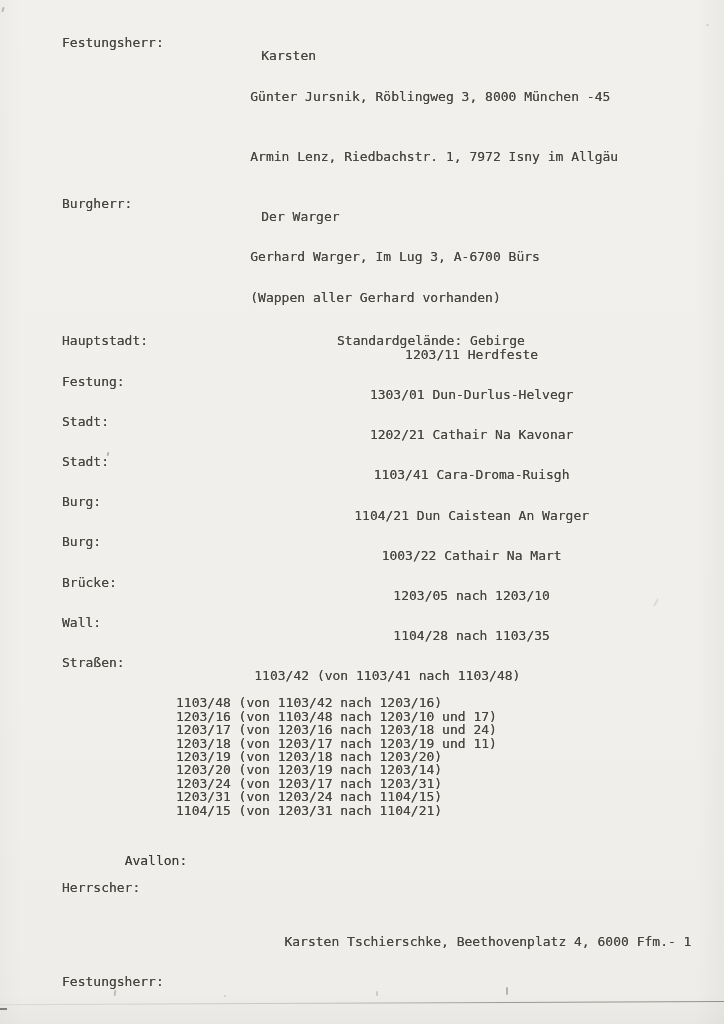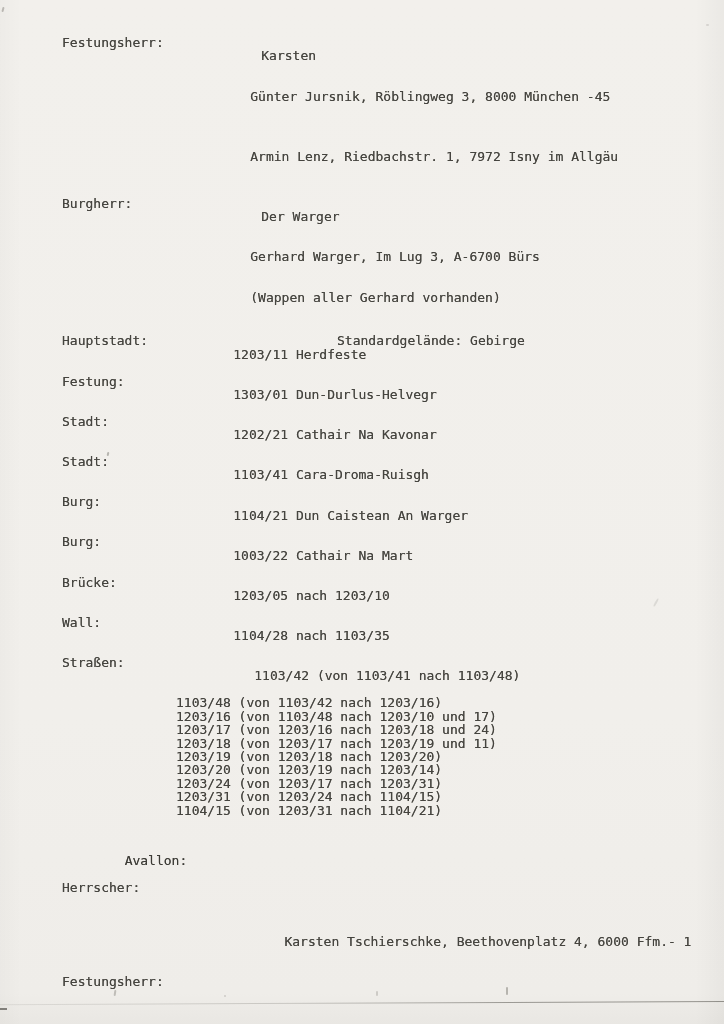--- a/index.html
+++ b/index.html
@@ -13,21 +13,21 @@
     text-shadow:0 0 0.6px rgba(70,68,62,0.75);
     font-feature-settings:"zero" 1;
   }
   .content{position:absolute;left:62px;top:36px;right:14px;}
   .row{position:relative;white-space:pre;}
   .row .lbl{position:absolute;left:0;top:0;}
   
   .o-addr{padding-left:110px;}
   .o-title{padding-left:121px;}
   
-  .p-row{padding-left:93px;}
+  .p-row{padding-left:93px;text-align:center;}
   
   .s-row{padding-left:114px;}
   .entry{margin-bottom:20px;}
   .entry.tight{margin-bottom:13px;text-align:center;}
   .entry:last-child{margin-bottom:0;}
   .gap17{margin-bottom:17px;}
   .block-a-places{margin-bottom:0;}
   .streets-a{margin-bottom:24px;}
   .heading{font-weight:normal;color:#3c3b36;}
   .officials-b{margin-bottom:27px;}

